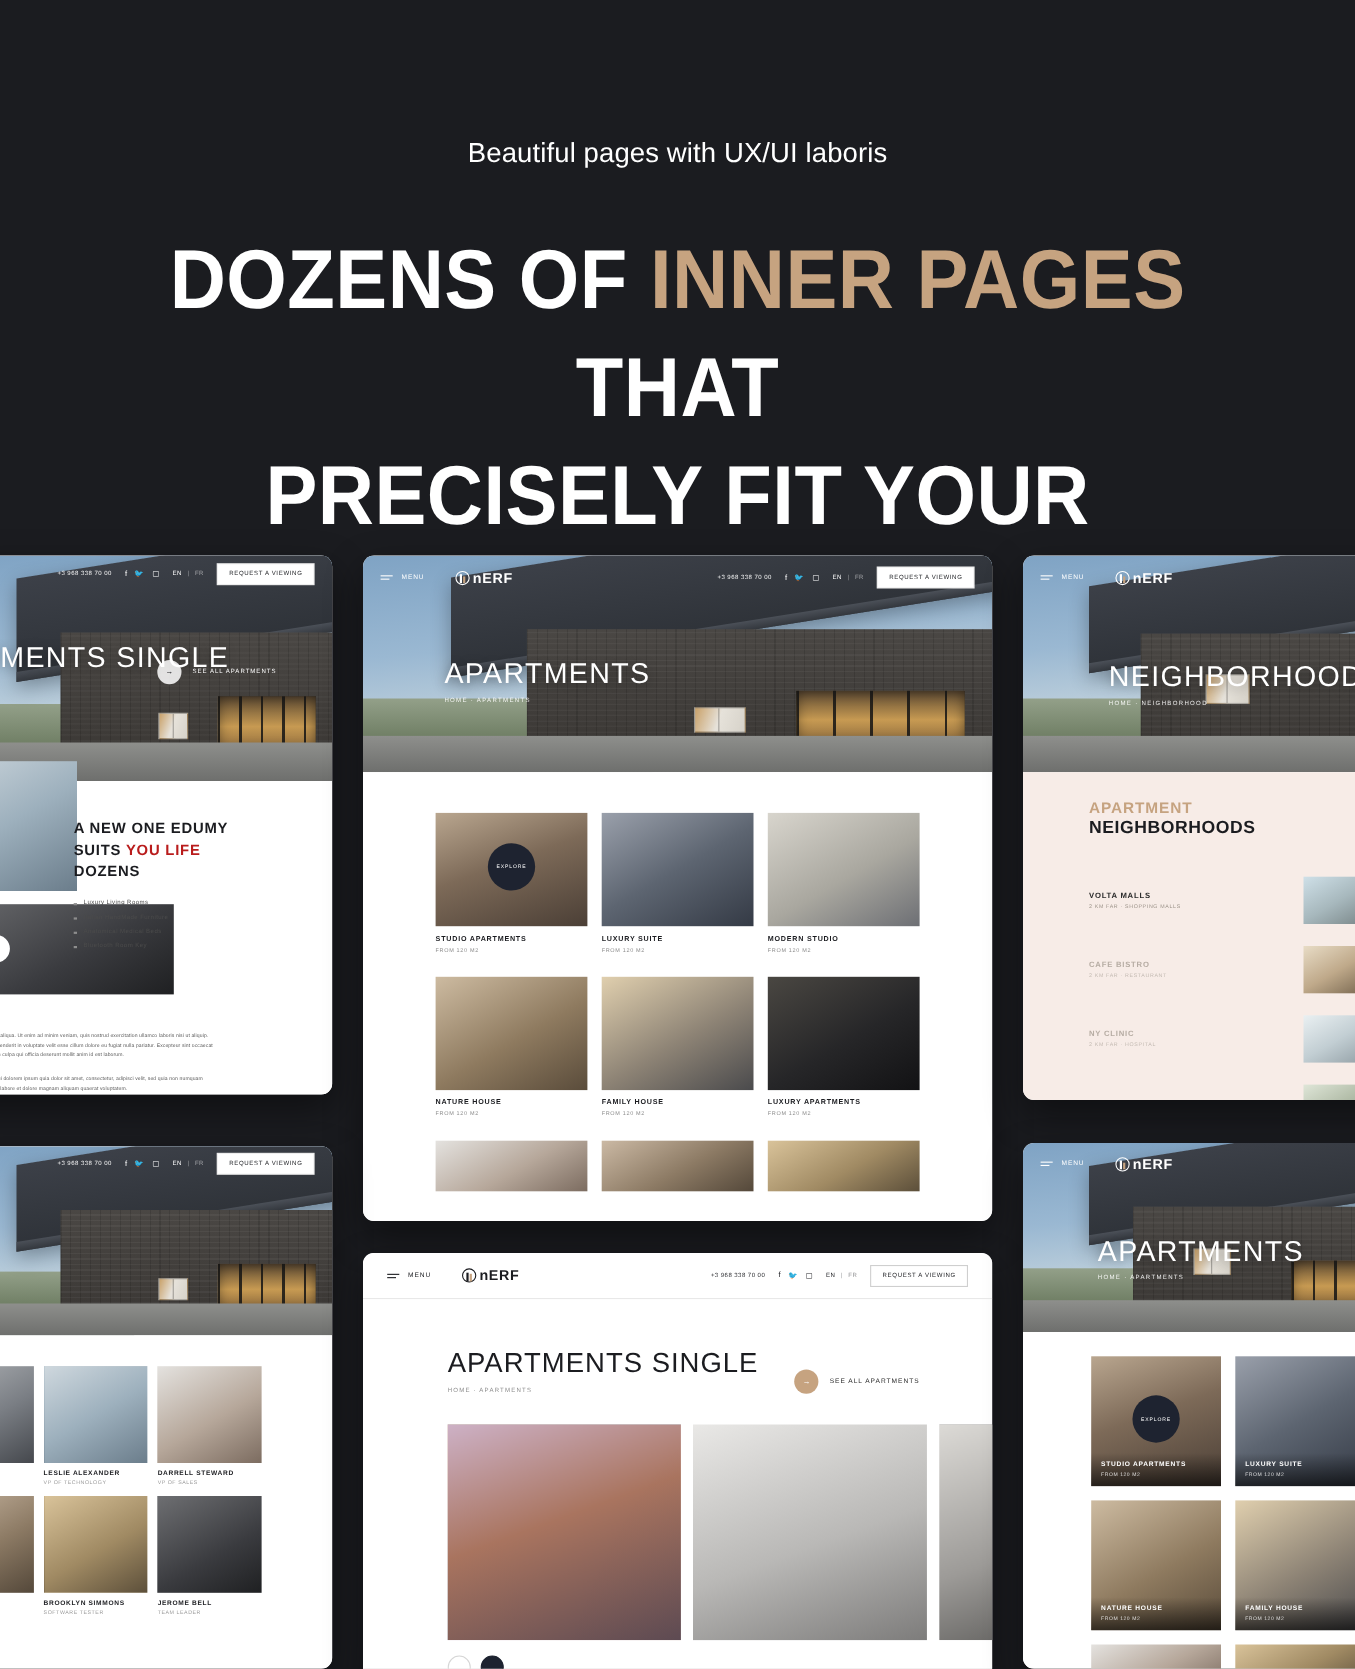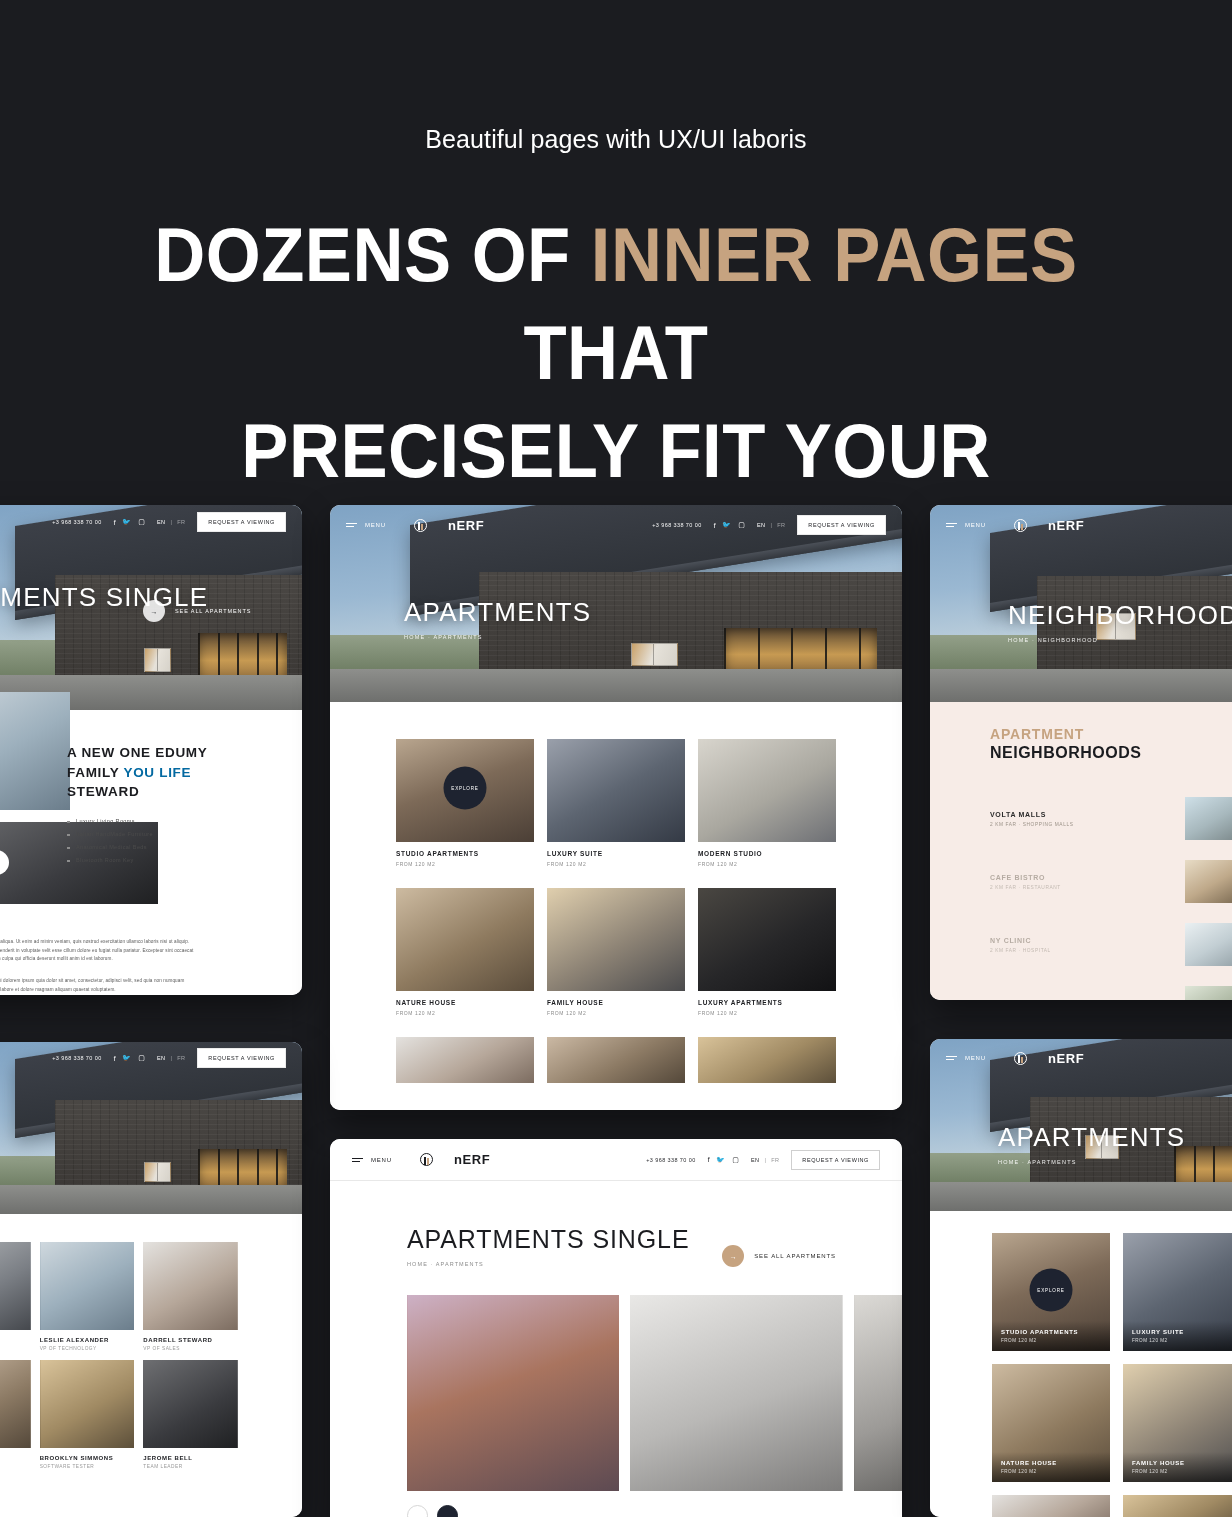--- a/index.html
+++ b/index.html
@@ -43,21 +43,21 @@
   .site-header {
     position:absolute; left:0; top:0; width:100%;
     display:flex; align-items:center; z-index:6;
     padding:0 16px;
   }
   .sh-left { display:flex; align-items:center; gap:8px; }
   .burger { display:inline-flex; flex-direction:column; gap:2px; }
   .burger i { display:block; width:11px; height:1px; background:currentColor; }
   .burger i:last-child { width:8px; }
   .menu-label { font-size:6px; letter-spacing:.8px; }
-  .logo { display:flex; align-items:center; gap:21px; margin-left:28px;text-align:center; }
+  .logo { display:flex; align-items:center; gap:3px; margin-left:28px;text-align:center; }
   .logo-mark {
     width:13px; height:13px; border:1px solid currentColor; border-radius:50%;
     position:relative; display:inline-block; flex:none;
   }
   .logo-mark::before {
     content:""; position:absolute; left:3px; top:2.5px; width:2px; height:8px;
     background:currentColor;
   }
   .logo-mark::after {
     content:""; position:absolute; left:6.5px; top:4px; width:2px; height:6.5px;
@@ -153,21 +153,21 @@
     color:#fff; font-size:4.6px; letter-spacing:.8px;
     display:flex; align-items:center; justify-content:center;
   }
 
   
   .sec-kicker { font-size:14px; font-weight:700; letter-spacing:.8px; color:#c6a380; }
   .sec-title  { font-size:16px; font-weight:700; letter-spacing:.5px; color:#1b1c20; margin-top:2px; }
 
   
   .lt-head { font-size:13.5px; font-weight:700; line-height:1.45; letter-spacing:.7px; color:#1b1c20; }
-  .lt-head .accent { color:#0369a1; }
+  .lt-head .accent { color:#b91c1c; }
   .lt-list { margin-top:16px; list-style:none; }
   .lt-list li {
     position:relative; padding-left:9px; margin-bottom:7px;
     font-size:5.5px; letter-spacing:.4px; color:#4b4b4b;
   }
   .lt-list li::before {
     content:""; position:absolute; left:0; top:3px; width:2.5px; height:2.5px; background:#8d8d8d;
   }
   .para { font-size:4.6px; line-height:1.9; color:#5a5a5a; letter-spacing:.1px; }
 
@@ -283,22 +283,22 @@
     </div>
 
     <div class="white-body" style="top:205px; bottom:0; padding:26px 0 0 0">
       <div class="ph im-p2" style="position:absolute; left:-32px; top:-18px; width:134px; height:118px;"></div>
       <div class="ph im-p1" style="position:absolute; left:-32px; top:112px; width:222px; height:82px;"></div>
       <div style="position:absolute; left:16px; top:140px; width:25px; height:25px; border-radius:50%; background:#fff; display:flex; align-items:center; justify-content:center; font-size:7px; color:#1b1c20;">►</div>
 
       <div style="position:absolute; left:99px; top:33px; width:170px;">
         <div class="lt-head">
           <span>A NEW ONE EDUMY</span><br>
-          <span>FAMILY </span><span class="accent">YOU LIFE</span><br>
-          <span>STEWARD</span>
+          <span>SUITS </span><span class="accent">YOU LIFE</span><br>
+          <span>DOZENS</span>
         </div>
         <ul class="lt-list">
           <li>Luxury Living Rooms</li>
           <li>Italian HandMade Furniture</li>
           <li>Anatomical Medical Beds</li>
           <li>Bluetooth Room Key</li>
         </ul>
       </div>
 
       <div style="position:absolute; left:-32px; top:228px; width:258px;">

